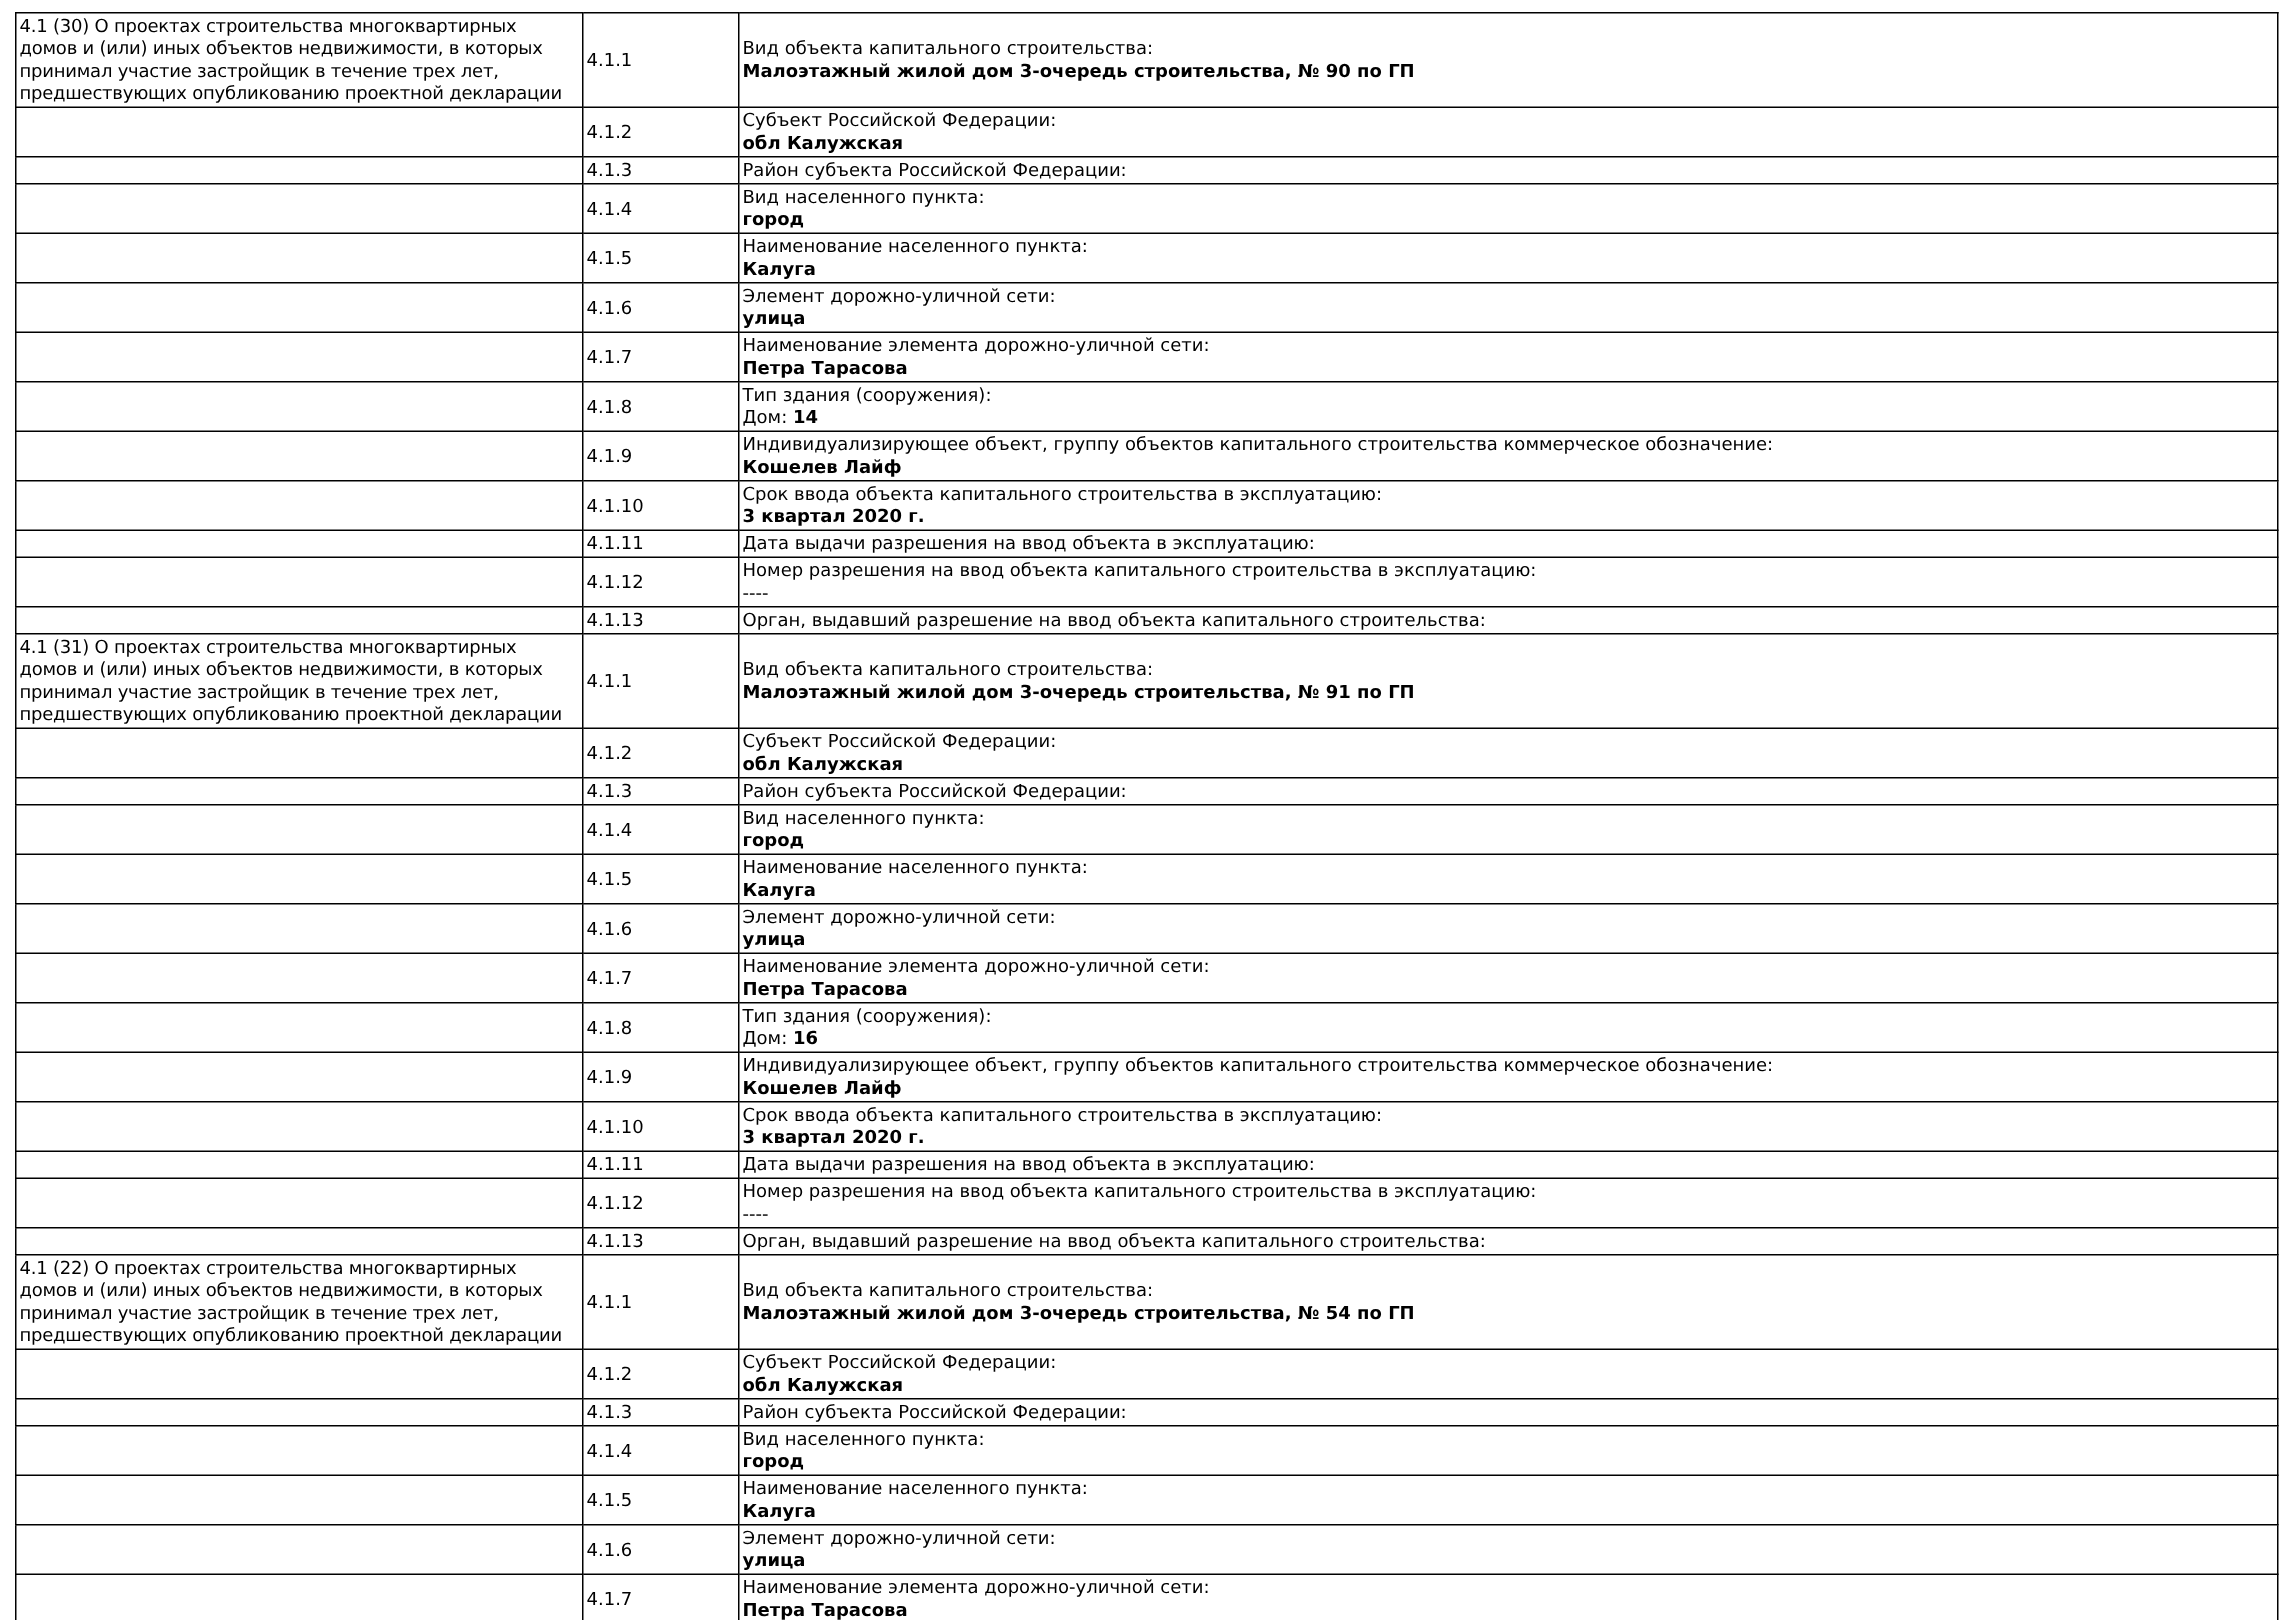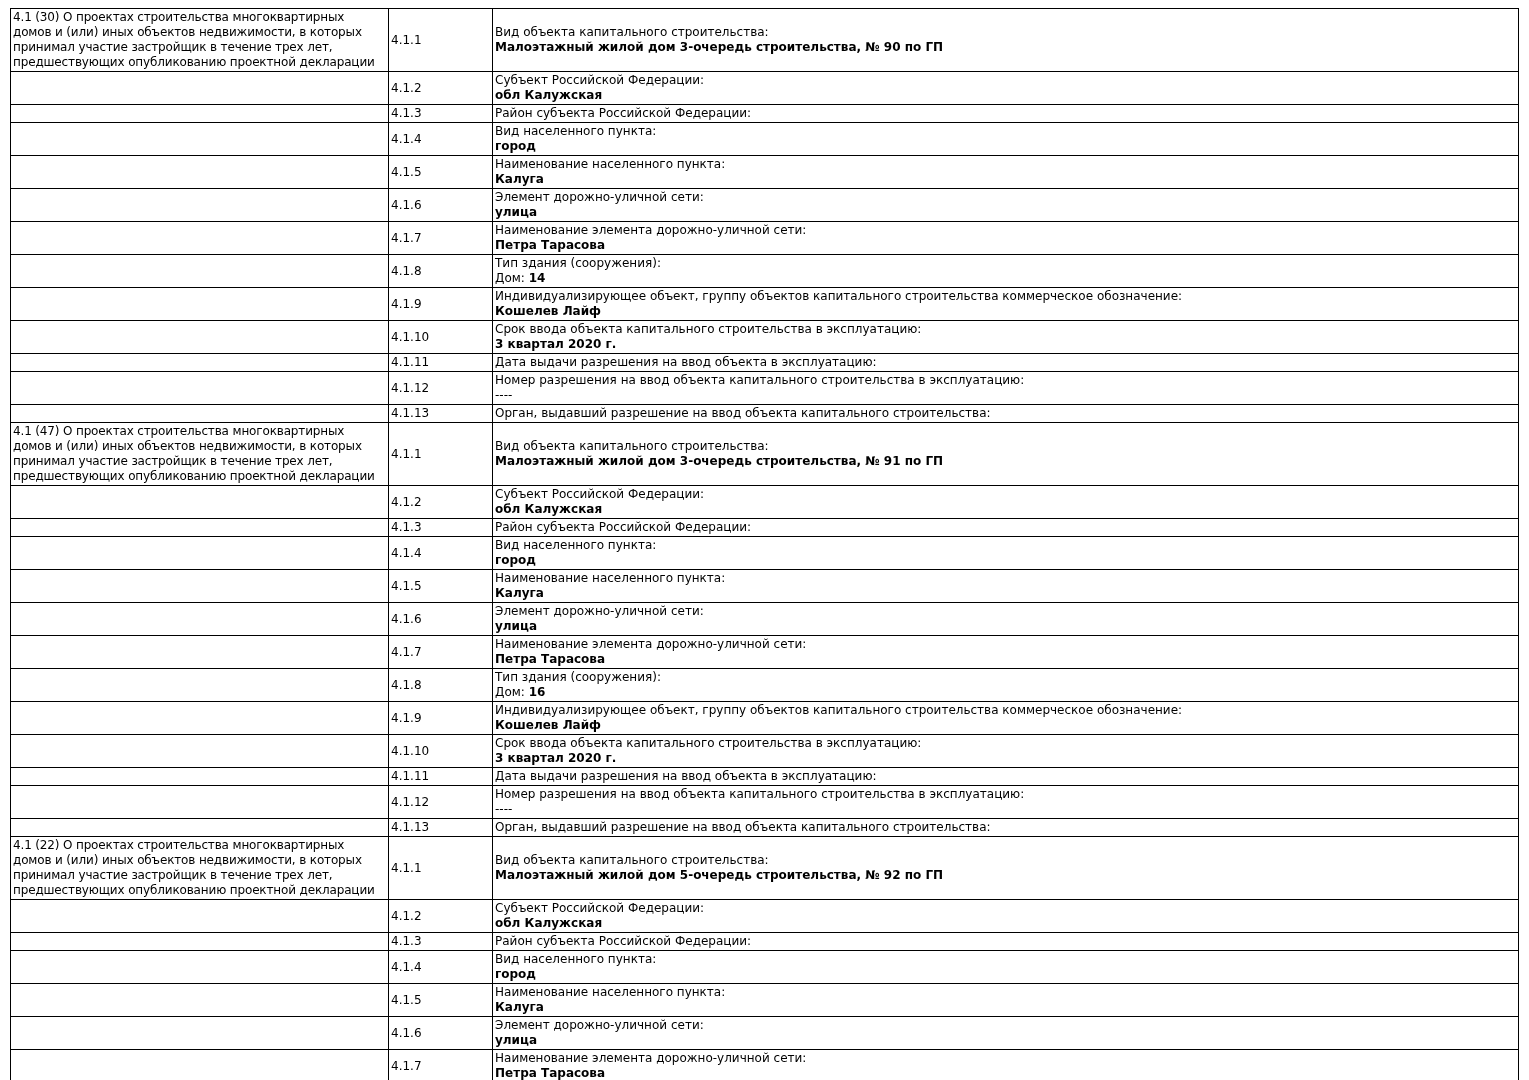--- a/index.html
+++ b/index.html
@@ -167,21 +167,21 @@
         </tr>
         <tr>
           <td class="desc-cell"></td>
           <td class="num-cell"><span>4.1.13</span></td>
           <td class="field-cell">
             <div class="field-label">Орган, выдавший разрешение на ввод объекта капитального строительства:</div>
           </td>
         </tr>
         <tr>
           <td class="desc-cell">
-            <div>4.1 (47) О проектах строительства многоквартирных домов и (или) иных объектов недвижимости, в которых принимал участие застройщик в течение трех лет, предшествующих опубликованию проектной декларации</div>
+            <div>4.1 (31) О проектах строительства многоквартирных домов и (или) иных объектов недвижимости, в которых принимал участие застройщик в течение трех лет, предшествующих опубликованию проектной декларации</div>
           </td>
           <td class="num-cell"><span>4.1.1</span></td>
           <td class="field-cell">
             <div class="field-label">Вид объекта капитального строительства:</div>
             <div><span class="field-value">Малоэтажный жилой дом 3-очередь строительства, № 91 по ГП</span></div>
           </td>
         </tr>
         <tr>
           <td class="desc-cell"></td>
           <td class="num-cell"><span>4.1.2</span></td>
@@ -275,21 +275,21 @@
             <div class="field-label">Орган, выдавший разрешение на ввод объекта капитального строительства:</div>
           </td>
         </tr>
         <tr>
           <td class="desc-cell">
             <div>4.1 (22) О проектах строительства многоквартирных домов и (или) иных объектов недвижимости, в которых принимал участие застройщик в течение трех лет, предшествующих опубликованию проектной декларации</div>
           </td>
           <td class="num-cell"><span>4.1.1</span></td>
           <td class="field-cell">
             <div class="field-label">Вид объекта капитального строительства:</div>
-            <div><span class="field-value">Малоэтажный жилой дом 5-очередь строительства, № 92 по ГП</span></div>
+            <div><span class="field-value">Малоэтажный жилой дом 3-очередь строительства, № 54 по ГП</span></div>
           </td>
         </tr>
         <tr>
           <td class="desc-cell"></td>
           <td class="num-cell"><span>4.1.2</span></td>
           <td class="field-cell">
             <div class="field-label">Субъект Российской Федерации:</div>
             <div><span class="field-value">обл Калужская</span></div>
           </td>
         </tr>

